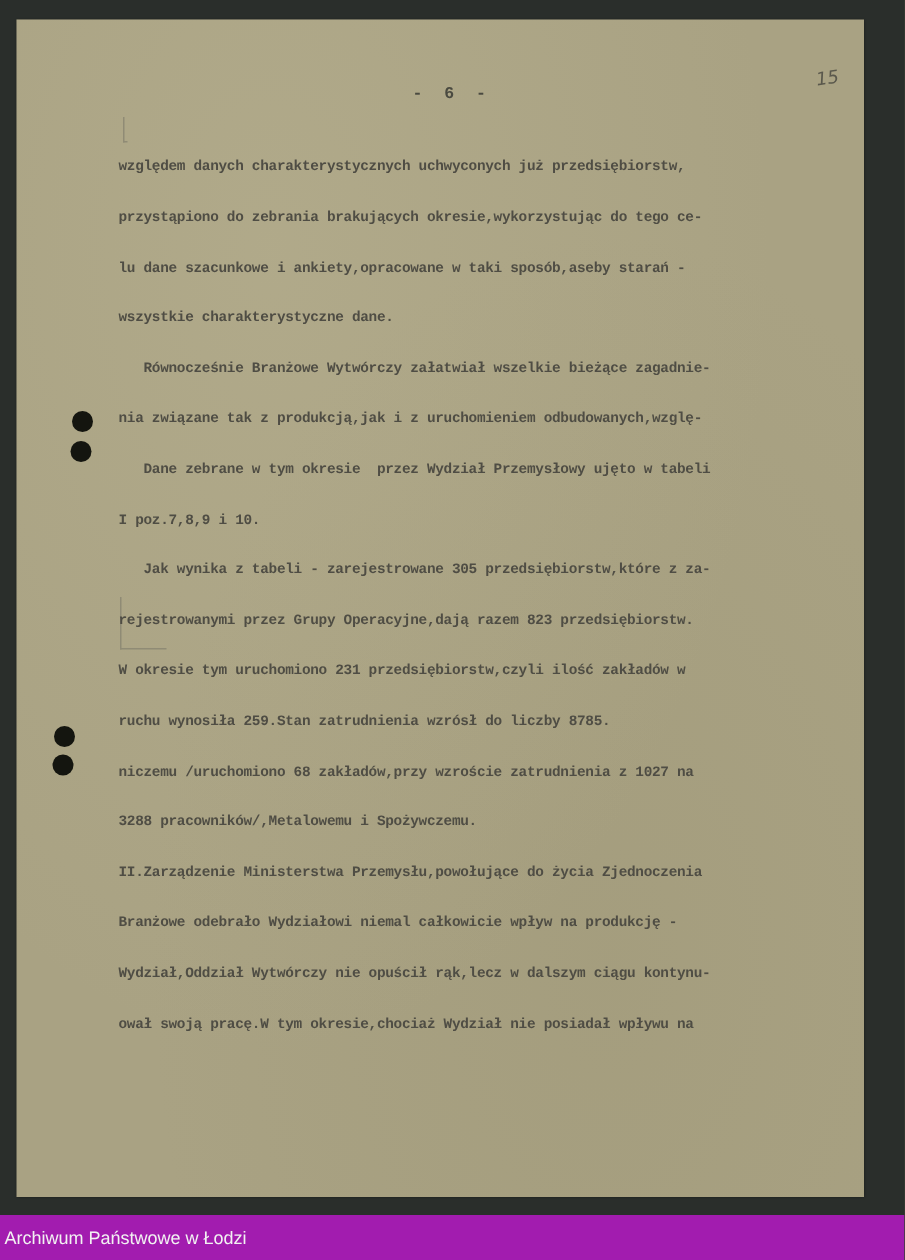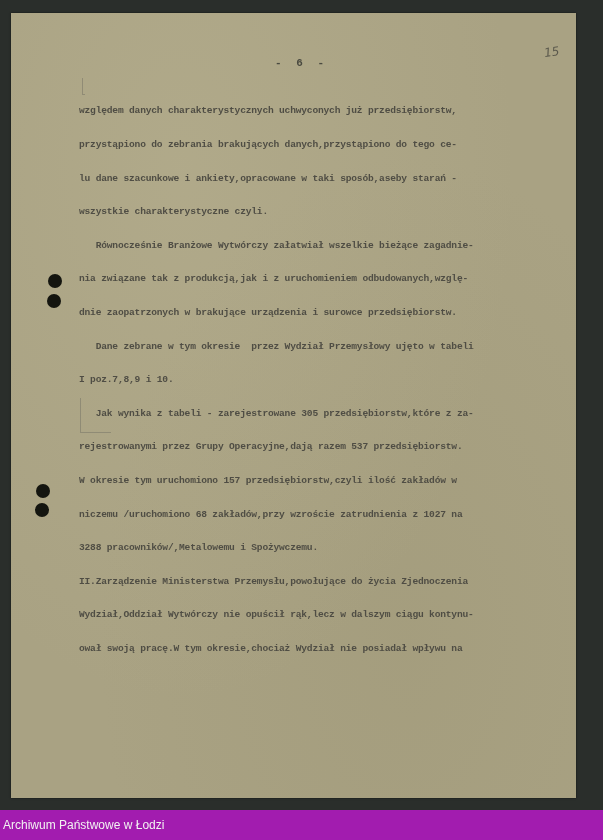--- a/index.html
+++ b/index.html
@@ -118,34 +118,35 @@
     <div class="punch-hole" style="left:48px; top:274px;"></div>
     <div class="punch-hole" style="left:47px; top:294px;"></div>
     <div class="punch-hole" style="left:36px; top:484px;"></div>
     <div class="punch-hole" style="left:35px; top:503px;"></div>
 
     <div class="pencil-mark" style="left:80px; top:398px; width:30px; height:34px;"></div>
     <div class="pencil-mark" style="left:82px; top:78px; width:2px; height:16px;"></div>
 
     <div class="typed-text">
       <span class="line">względem danych charakterystycznych uchwyconych już przedsiębiorstw,</span>
-      <span class="line">przystąpiono do zebrania brakujących danych,przystąpiono do tego ce-</span>
+      <span class="line">przystąpiono do zebrania brakujących okresie,wykorzystując do tego ce-</span>
       <span class="line">lu dane szacunkowe i ankiety,opracowane w taki sposób,aseby starań -</span>
-      <span class="line">wszystkie charakterystyczne czyli.</span>
+      <span class="line">wszystkie charakterystyczne dane.</span>
       <span class="line">   Równocześnie Branżowe Wytwórczy załatwiał wszelkie bieżące zagadnie-</span>
       <span class="line">nia związane tak z produkcją,jak i z uruchomieniem odbudowanych,wzglę-</span>
-      <span class="line">dnie zaopatrzonych w brakujące urządzenia i surowce przedsiębiorstw.</span>
       <span class="line">   Dane zebrane w tym okresie  przez Wydział Przemysłowy ujęto w tabeli</span>
       <span class="line">I poz.7,8,9 i 10.</span>
       <span class="line">   Jak wynika z tabeli - zarejestrowane 305 przedsiębiorstw,które z za-</span>
-      <span class="line">rejestrowanymi przez Grupy Operacyjne,dają razem 537 przedsiębiorstw.</span>
-      <span class="line">W okresie tym uruchomiono 157 przedsiębiorstw,czyli ilość zakładów w</span>
+      <span class="line">rejestrowanymi przez Grupy Operacyjne,dają razem 823 przedsiębiorstw.</span>
+      <span class="line">W okresie tym uruchomiono 231 przedsiębiorstw,czyli ilość zakładów w</span>
+      <span class="line">ruchu wynosiła 259.Stan zatrudnienia wzrósł do liczby 8785.</span>
       <span class="line">niczemu /uruchomiono 68 zakładów,przy wzroście zatrudnienia z 1027 na</span>
       <span class="line">3288 pracowników/,Metalowemu i Spożywczemu.</span>
       <span class="line">II.Zarządzenie Ministerstwa Przemysłu,powołujące do życia Zjednoczenia</span>
+      <span class="line">Branżowe odebrało Wydziałowi niemal całkowicie wpływ na produkcję -</span>
       <span class="line">Wydział,Oddział Wytwórczy nie opuścił rąk,lecz w dalszym ciągu kontynu-</span>
       <span class="line">ował swoją pracę.W tym okresie,chociaż Wydział nie posiadał wpływu na</span>
       
       
       
       
       
       
       
       

